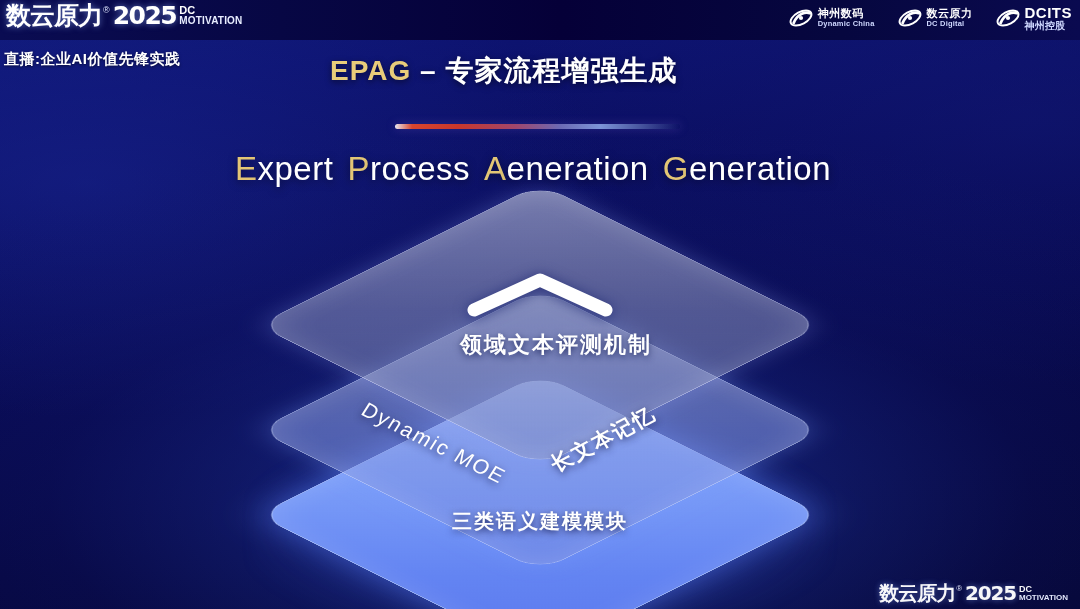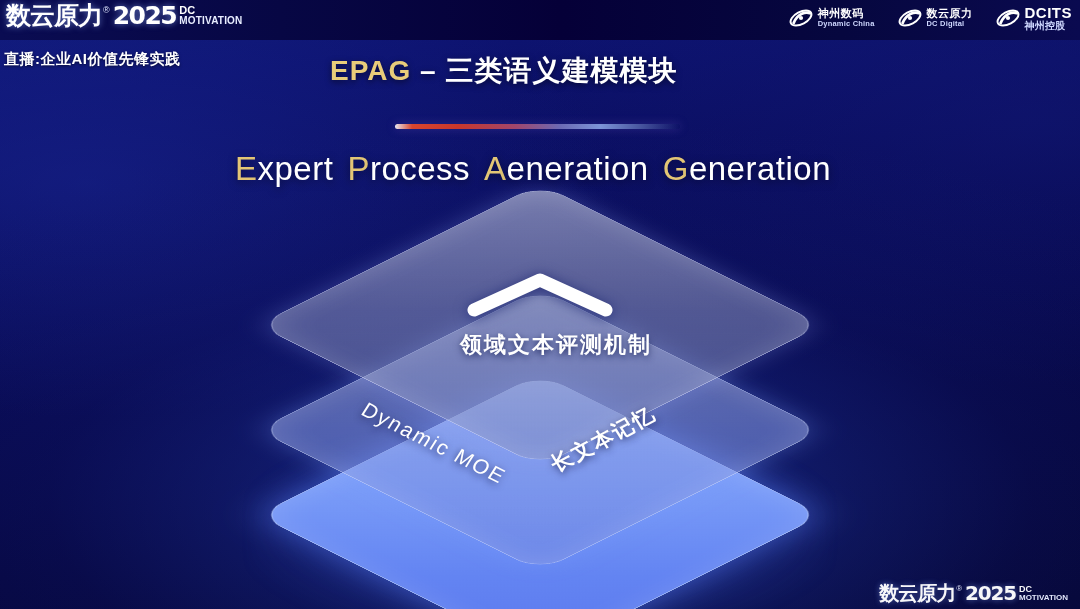--- a/index.html
+++ b/index.html
@@ -378,21 +378,21 @@
         <span class="pcn">DCITS</span>
         <span class="pen">神州控股</span>
       </span>
     </div>
 
   </div>
 
   <div id="live-banner">直播:企业AI价值先锋实践</div>
 
   <div id="headline">
-    <span class="hl-gold">EPAG</span><span class="hl-white"> – </span><span class="hl-white">三类语义建模模块</span>
+    <span class="hl-gold">EPAG</span><span class="hl-white"> – </span><span class="hl-white">专家流程增强生成</span>
   </div>
 
   <div id="divider"></div>
 
   <div id="subtitle">
     <span class="word"><span class="cap">E</span><span class="rest">xpert</span></span><span class="word"><span class="cap">P</span><span class="rest">rocess</span></span><span class="word"><span class="cap">A</span><span class="rest">eneration</span></span><span class="word"><span class="cap">G</span><span class="rest">eneration</span></span>
   </div>
 
   <div id="stack-glow"></div>
 
@@ -417,20 +417,21 @@
       <path d="M10 42 L76 12 L142 42" fill="none" stroke="#ffffff" stroke-width="13" stroke-linecap="round" stroke-linejoin="round"></path>
     </svg>
   </div>
 
   <div class="stack-label" id="label-top">领域文本评测机制</div>
 
   <div class="stack-label" id="label-mid-left">Dynamic MOE</div>
 
   <div class="stack-label" id="label-mid-right">长文本记忆</div>
 
+  <div class="stack-label" id="label-bot">三类语义建模模块</div>
 
   <div id="watermark">
     <span class="wm-cn">数云原力</span>
     <span class="wm-reg">®</span>
     <span class="wm-year">2025</span>
     <span class="wm-dc">
       <span class="d1">DC</span>
       <span class="d2">MOTIVATION</span>
     </span>
   </div>

